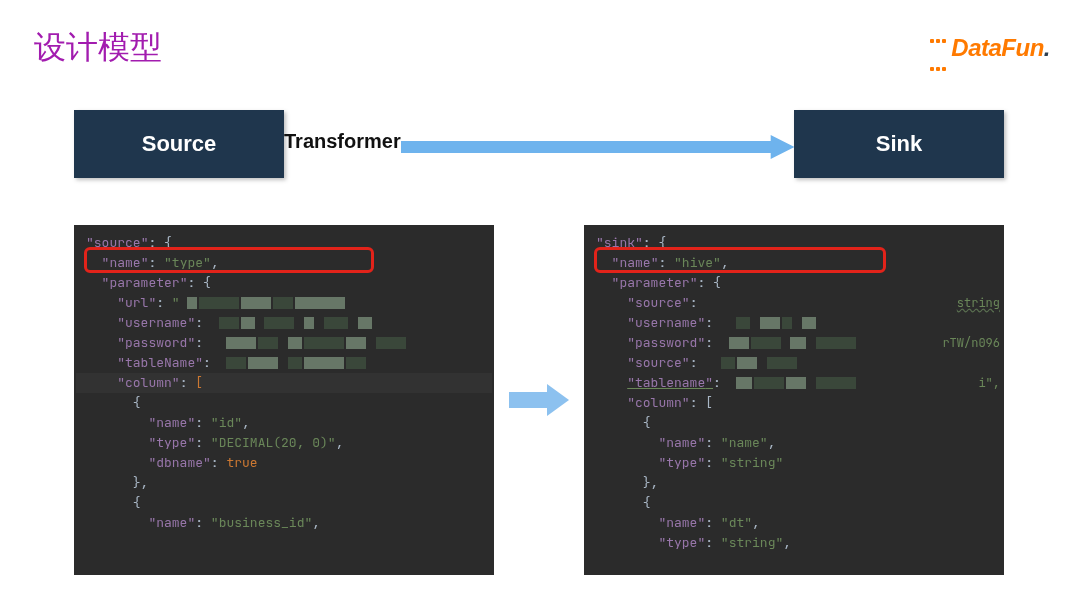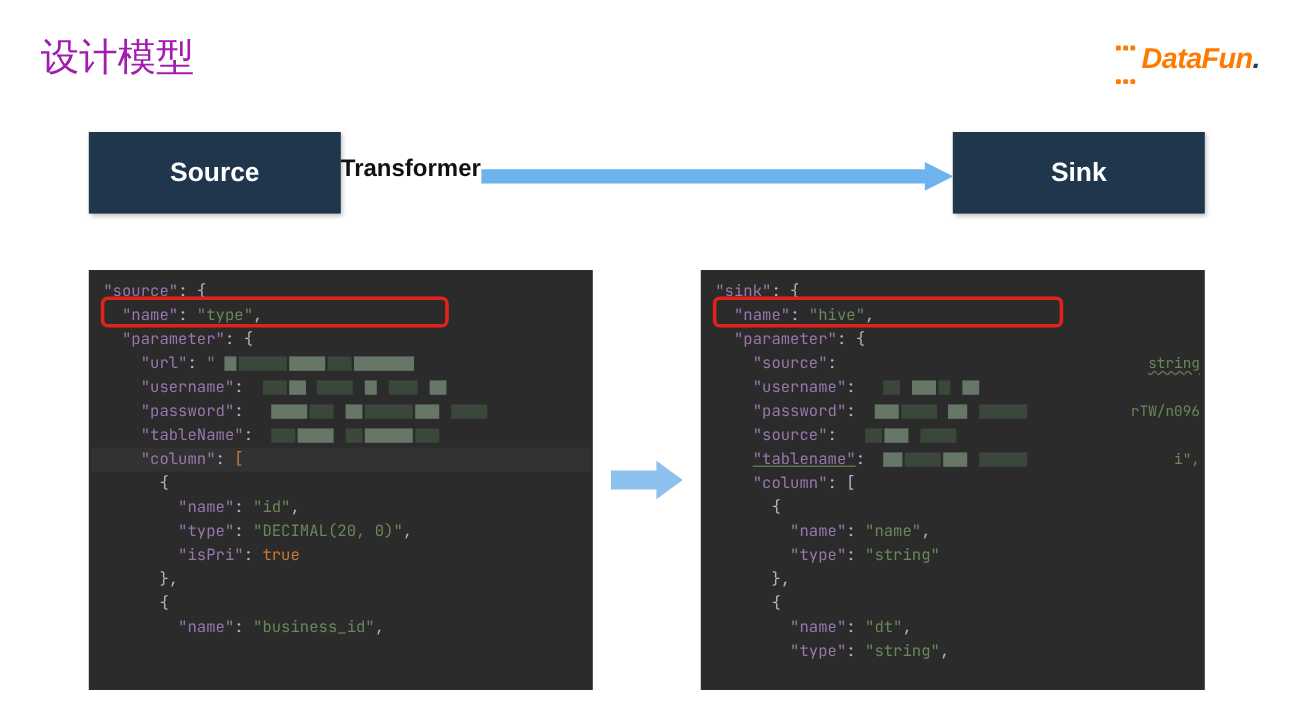--- a/index.html
+++ b/index.html
@@ -174,21 +174,21 @@
     <div class="code-line">  <span class="key">"<span>name</span>"</span><span class="punc">: </span><span class="str">"<span>type</span>"</span><span class="punc">,</span></div>
     <div class="code-line">  <span class="key">"<span>parameter</span>"</span><span class="punc">: {</span></div>
     <div class="code-line">    <span class="key">"<span>url</span>"</span><span class="punc">: </span><span class="str">"</span> <span class="blur-bar" style="width:10px"></span><span class="blur-bar d" style="width:40px"></span><span class="blur-bar" style="width:30px"></span><span class="blur-bar d" style="width:20px"></span><span class="blur-bar" style="width:50px"></span></div>
     <div class="code-line">    <span class="key">"<span>username</span>"</span><span class="punc">: </span> <span class="blur-bar d" style="width:20px"></span><span class="blur-bar" style="width:14px"></span> <span class="blur-bar d" style="width:30px"></span> <span class="blur-bar" style="width:10px"></span> <span class="blur-bar d" style="width:24px"></span> <span class="blur-bar" style="width:14px"></span></div>
     <div class="code-line">    <span class="key">"<span>password</span>"</span><span class="punc">: </span>  <span class="blur-bar" style="width:30px"></span><span class="blur-bar d" style="width:20px"></span> <span class="blur-bar" style="width:14px"></span><span class="blur-bar d" style="width:40px"></span><span class="blur-bar" style="width:20px"></span> <span class="blur-bar d" style="width:30px"></span></div>
     <div class="code-line">    <span class="key">"<span>tableName</span>"</span><span class="punc">: </span> <span class="blur-bar d" style="width:20px"></span><span class="blur-bar" style="width:30px"></span> <span class="blur-bar d" style="width:14px"></span><span class="blur-bar" style="width:40px"></span><span class="blur-bar d" style="width:20px"></span></div>
     <div class="code-line hl-line">    <span class="key">"<span>column</span>"</span><span class="punc">: </span><span class="brkt">[</span></div>
     <div class="code-line">      <span class="punc">{</span></div>
     <div class="code-line">        <span class="key">"<span>name</span>"</span><span class="punc">: </span><span class="str">"<span>id</span>"</span><span class="punc">,</span></div>
     <div class="code-line">        <span class="key">"<span>type</span>"</span><span class="punc">: </span><span class="str">"<span>DECIMAL(20, 0)</span>"</span><span class="punc">,</span></div>
-    <div class="code-line">        <span class="key">"<span>isPri</span>"</span><span class="punc">: </span><span class="bool">true</span></div>
+    <div class="code-line">        <span class="key">"<span>dbname</span>"</span><span class="punc">: </span><span class="bool">true</span></div>
     <div class="code-line">      <span class="punc">},</span></div>
     <div class="code-line">      <span class="punc">{</span></div>
     <div class="code-line">        <span class="key">"<span>name</span>"</span><span class="punc">: </span><span class="str">"<span>business_id</span>"</span><span class="punc">,</span></div>
   </div>
 
   <div class="mid-arrow">
     <svg viewBox="0 0 60 40">
       <polygon points="0,12 38,12 38,4 60,20 38,36 38,28 0,28" fill="#8cc1ef"></polygon>
     </svg>
   </div>

